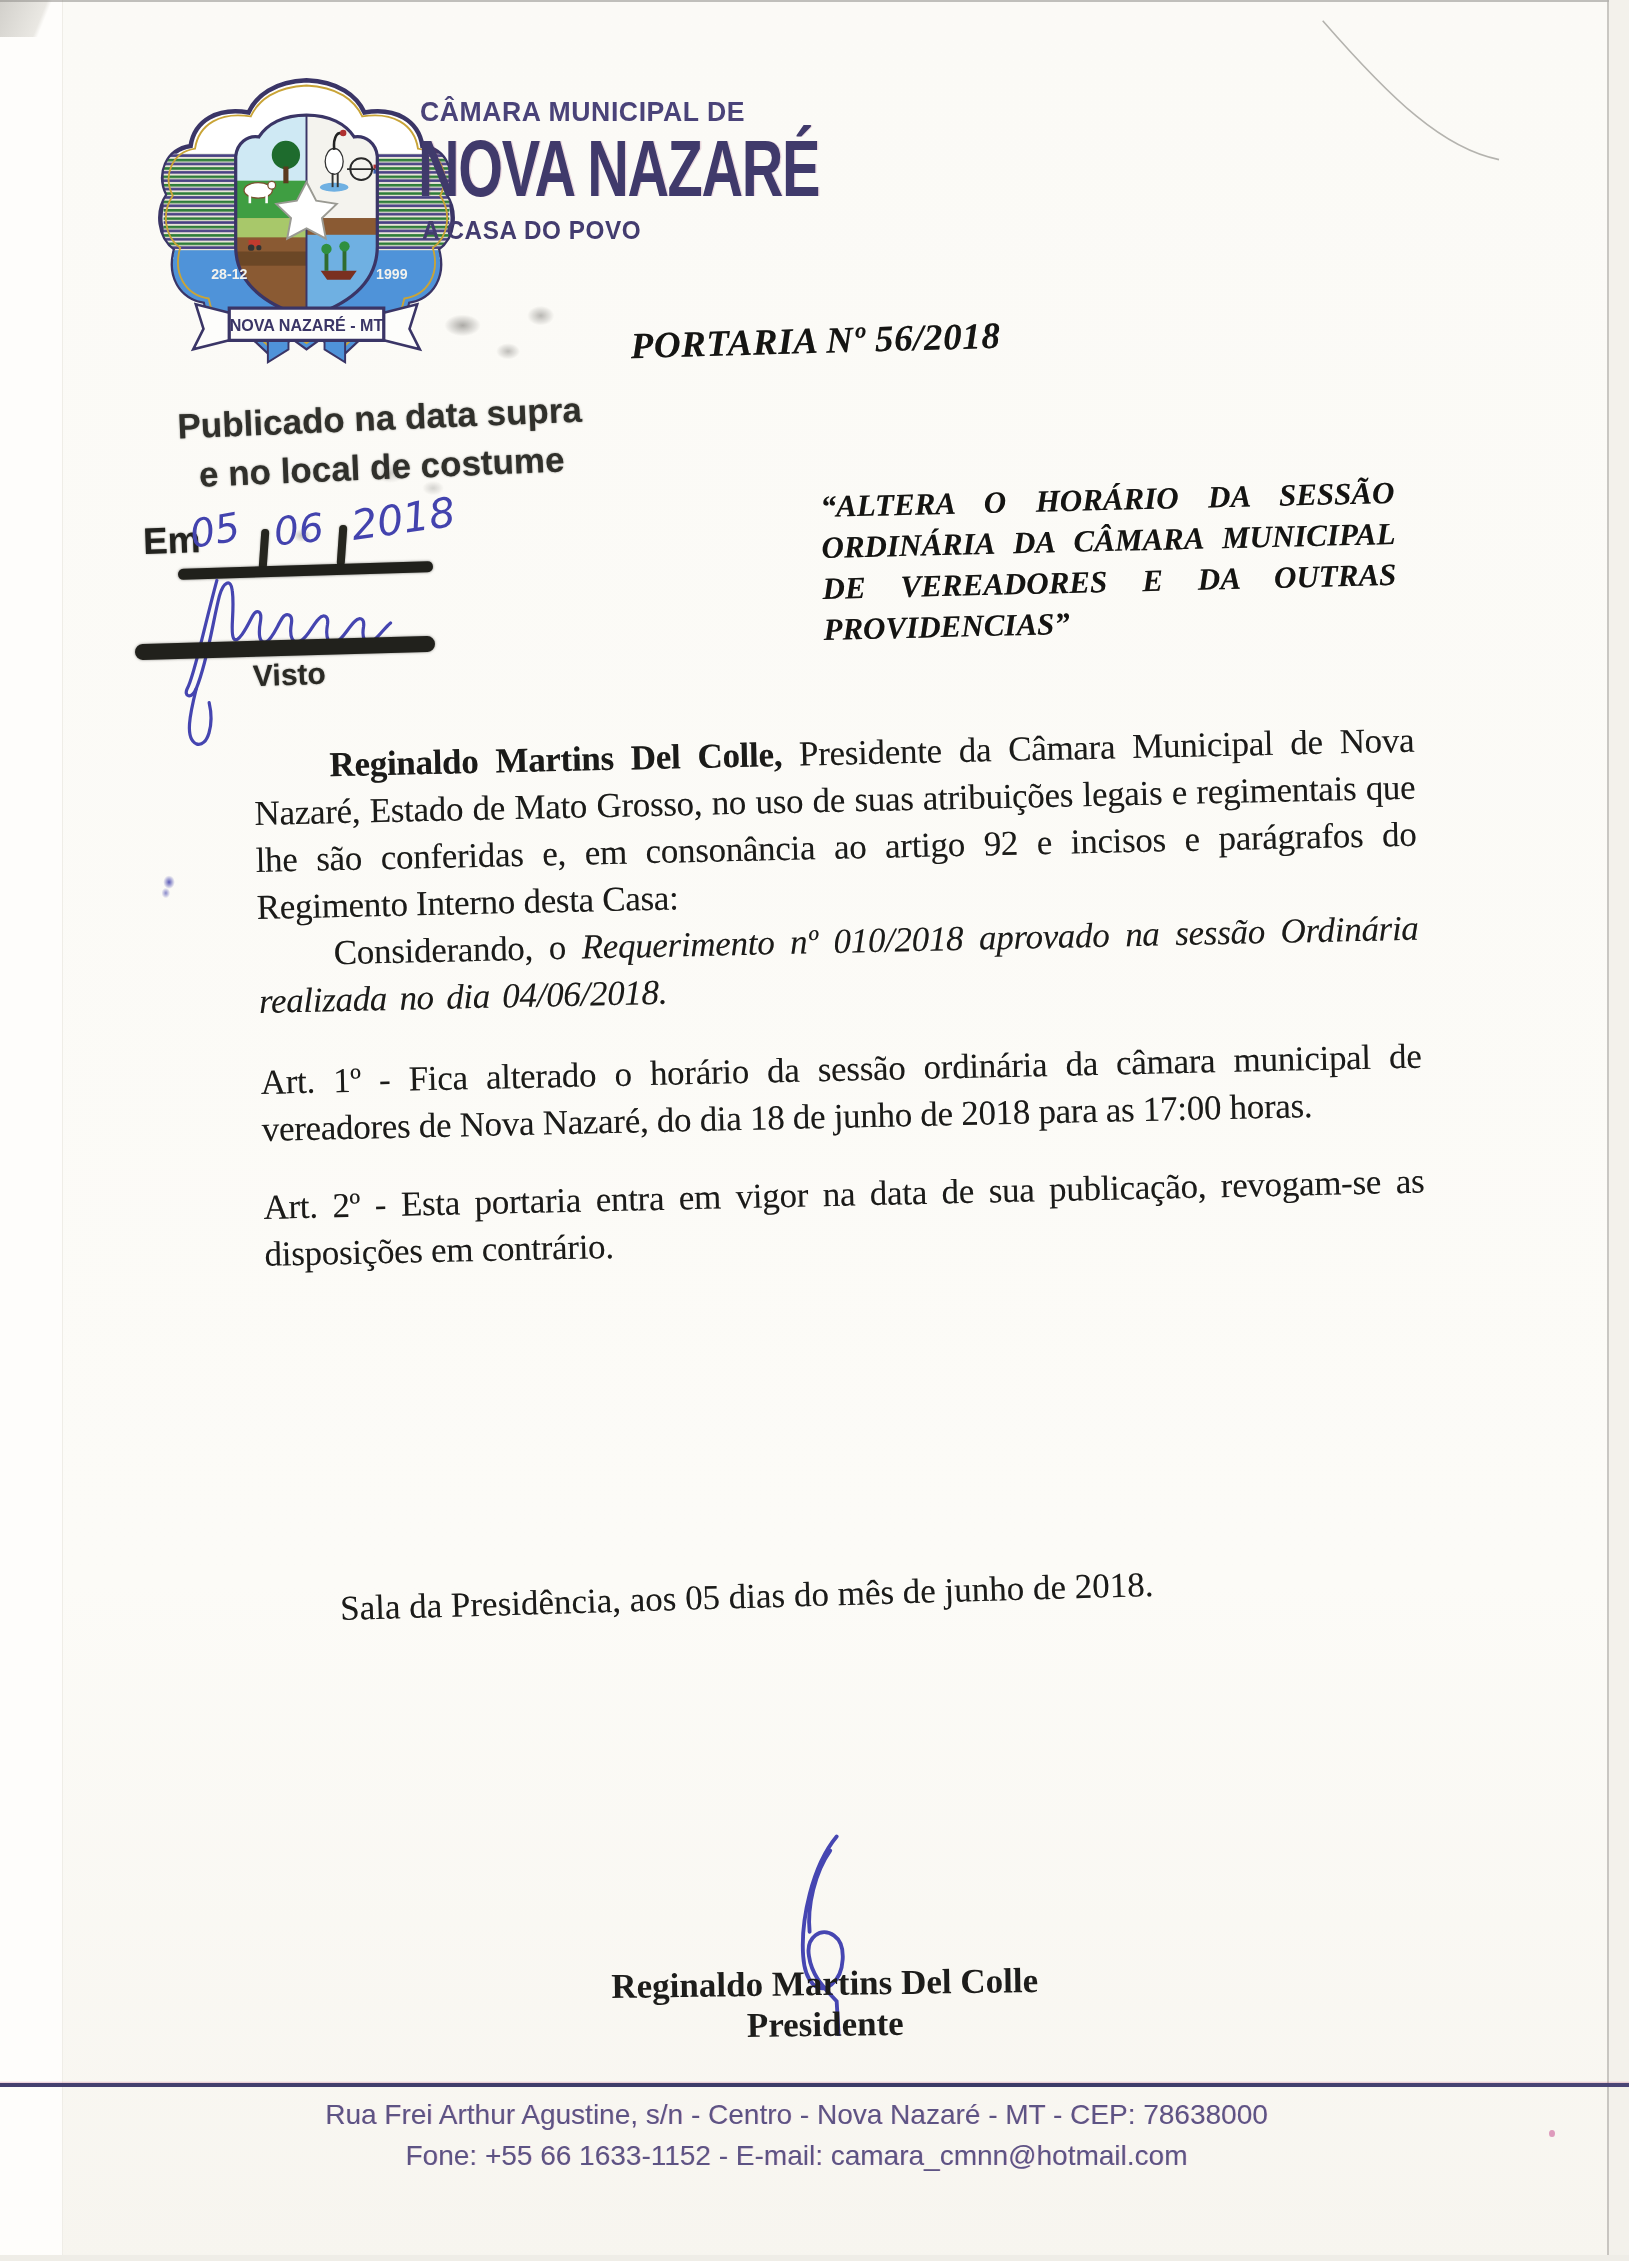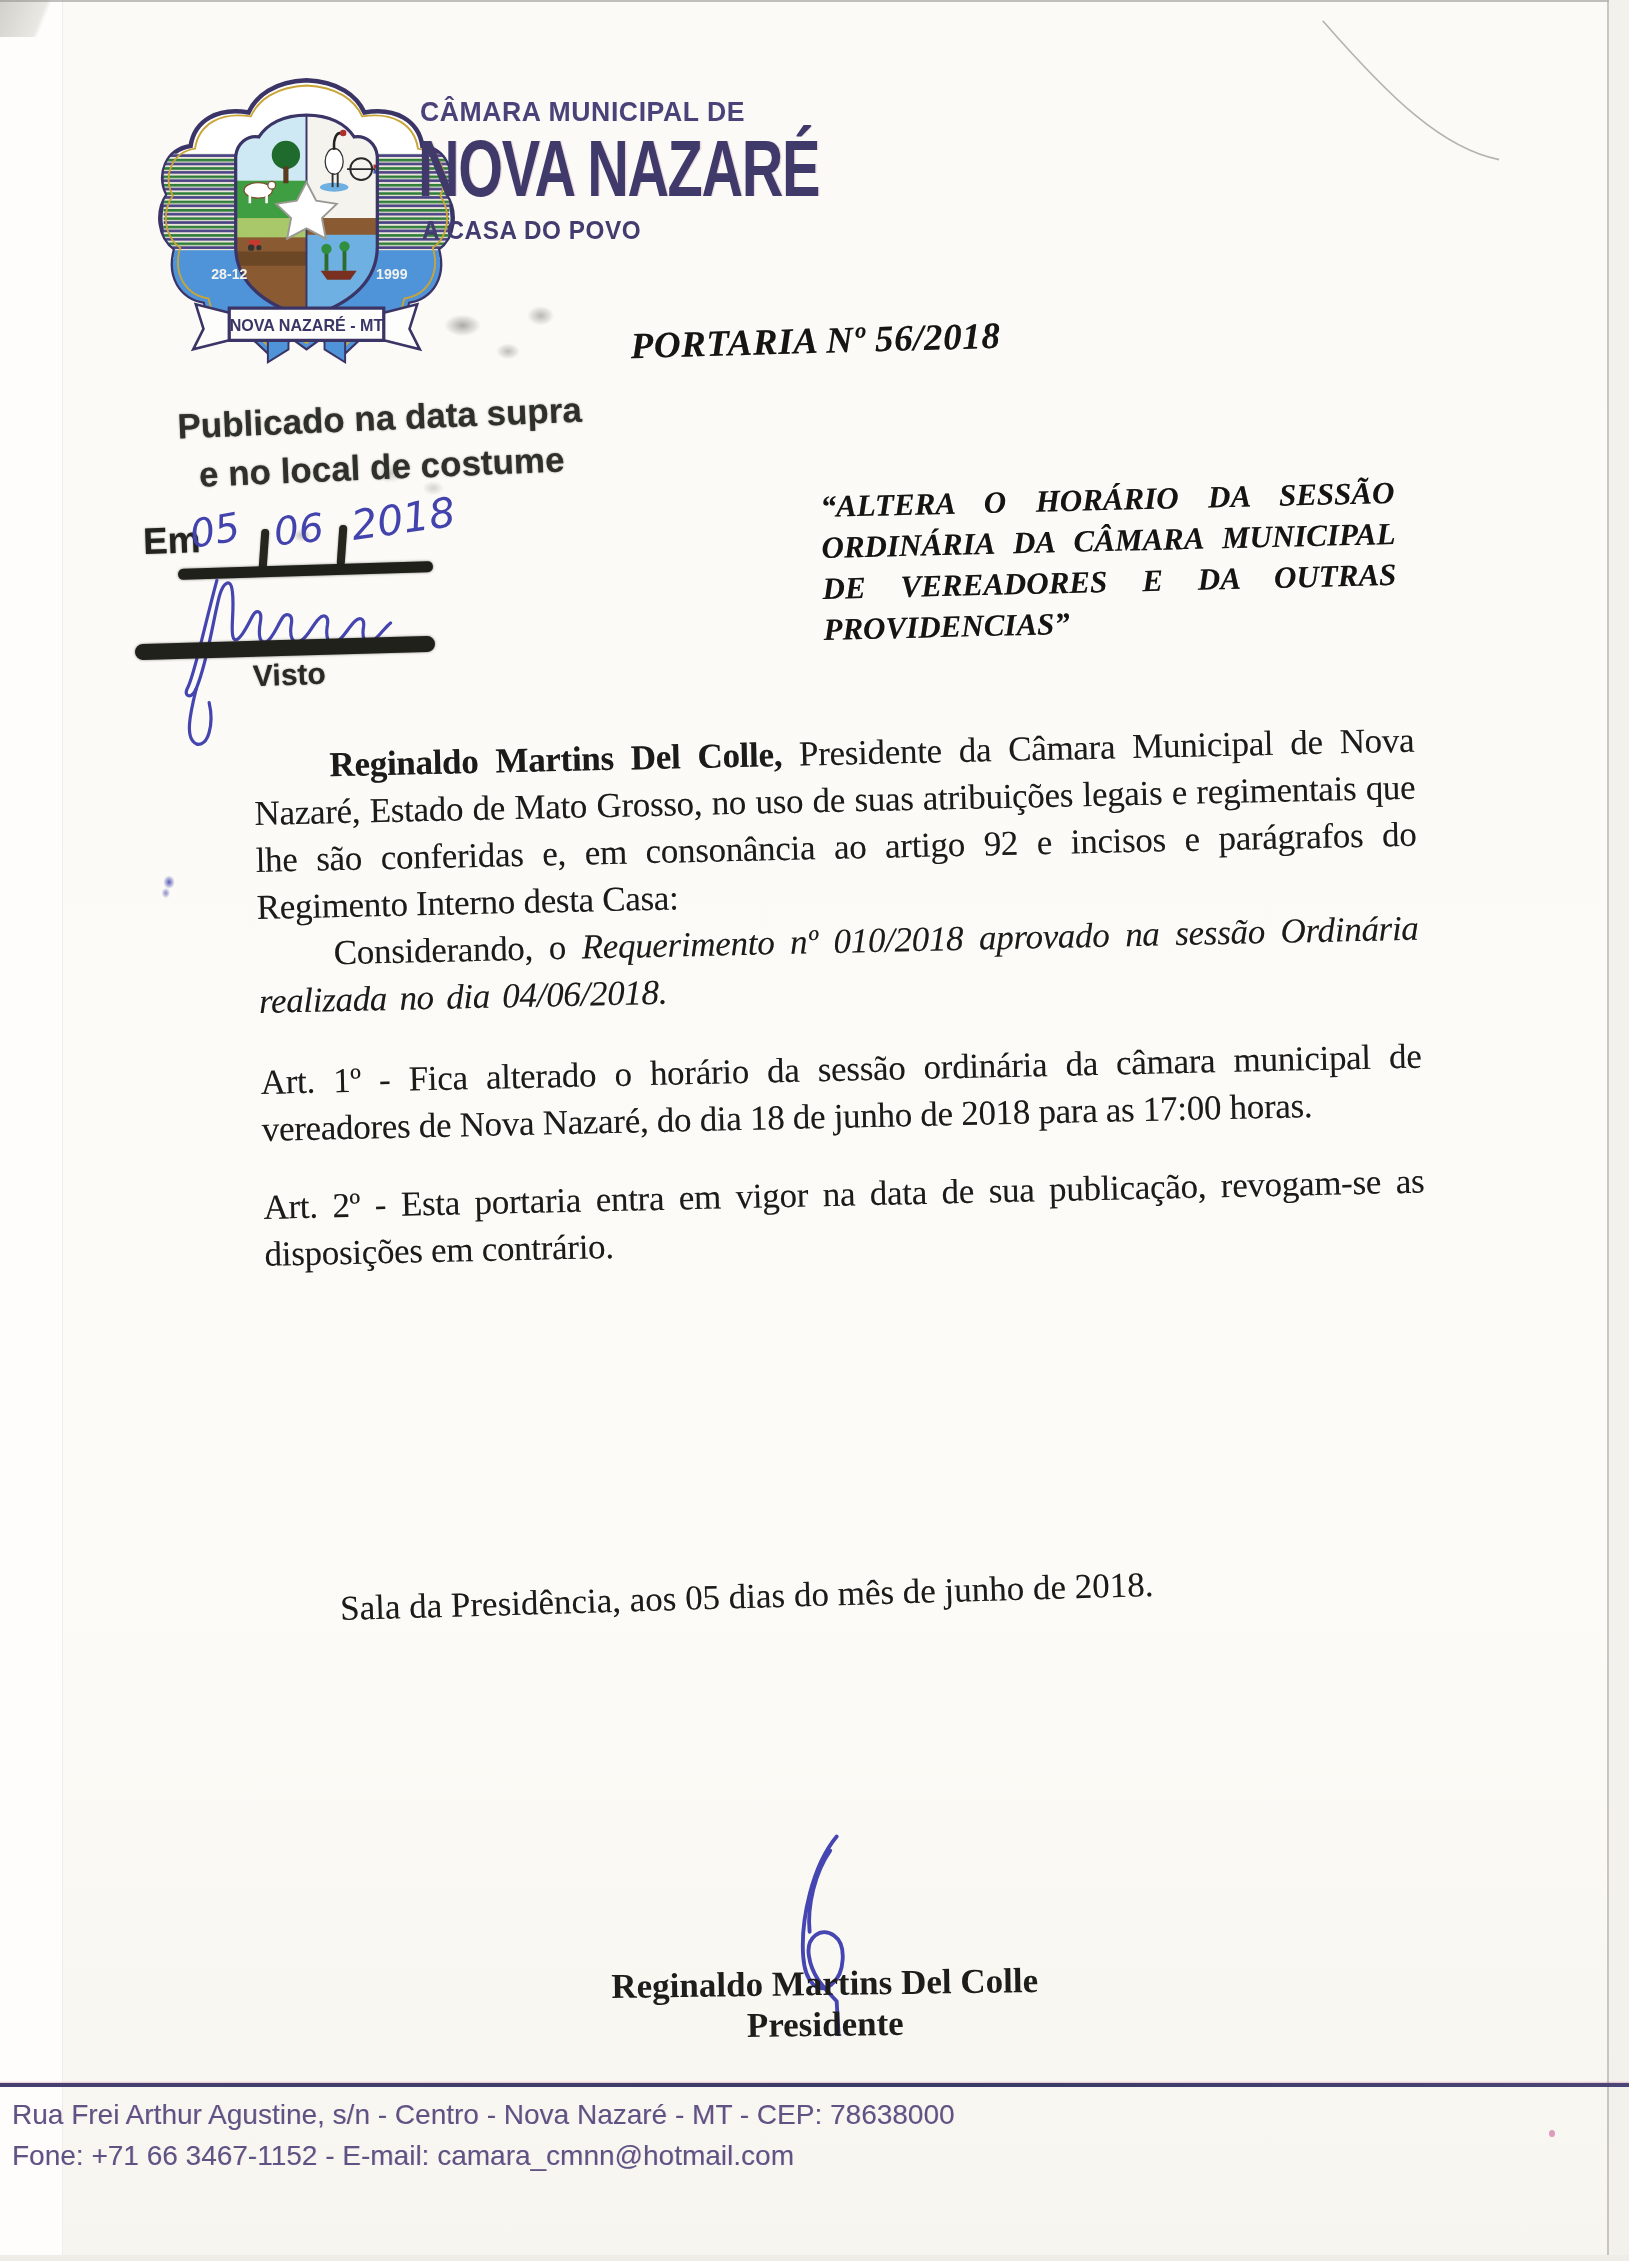--- a/index.html
+++ b/index.html
@@ -101,21 +101,21 @@
 
 
 5;transform:rotate(-.8deg);}
   .sig-name{font-weight:700;}
   .sig-role{font-weight:700;}
 
   
   .footer-rule{left:0;top:2083px;width:1630px;height:3.9px;
         background:linear-gradient(90deg,#45406f,#3a3a66 60%,#4a4576);
         box-shadow:0 -1.3px 0 rgba(180,60,120,.22);}
-  .footer-text{left:12px;top:2094px;width:1593px;text-align:left;
+  .footer-text{left:0;top:2094px;width:1593px;text-align:center;
         font-family:"Liberation Sans",sans-serif;font-size:28px;line-height:41px;color:#5d5484;
         text-shadow:0.6px 0 0 rgba(190,90,170,.3);}
 </style>
 </head>
 <body>
 
 <div class="page">
 
   <div class="abs page-left-strip"></div>
   <div class="abs corner-fold"></div>
@@ -245,17 +245,17 @@
     </g>
   </svg>
   <div class="abs sig-block">
     <div class="sig-name">Reginaldo Martins Del Colle</div>
     <div class="sig-role">Presidente</div>
   </div>
 
   <div class="abs footer-rule"></div>
   <div class="abs footer-text">
     <div>Rua Frei Arthur Agustine, s/n - Centro - Nova Nazaré - MT - CEP: 78638000</div>
-    <div>Fone: +71 66 3467-1152 - E-mail: camara_cmnn@hotmail.com</div>
+    <div>Fone: +55 66 1633-1152 - E-mail: camara_cmnn@hotmail.com</div>
   </div>
 
 </div>
 
 
 </body></html>

